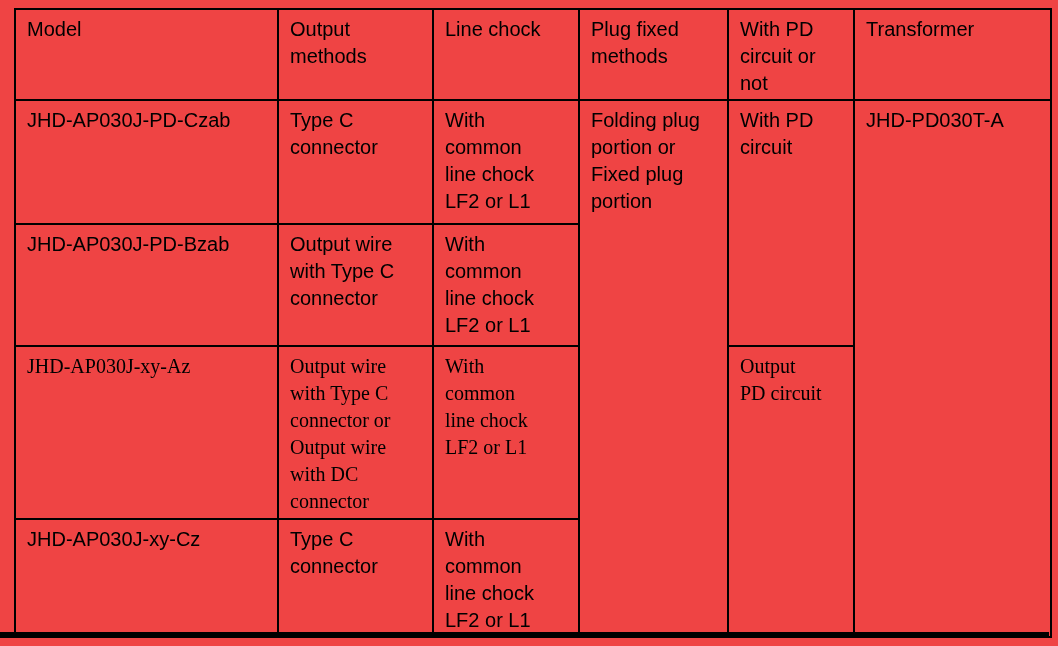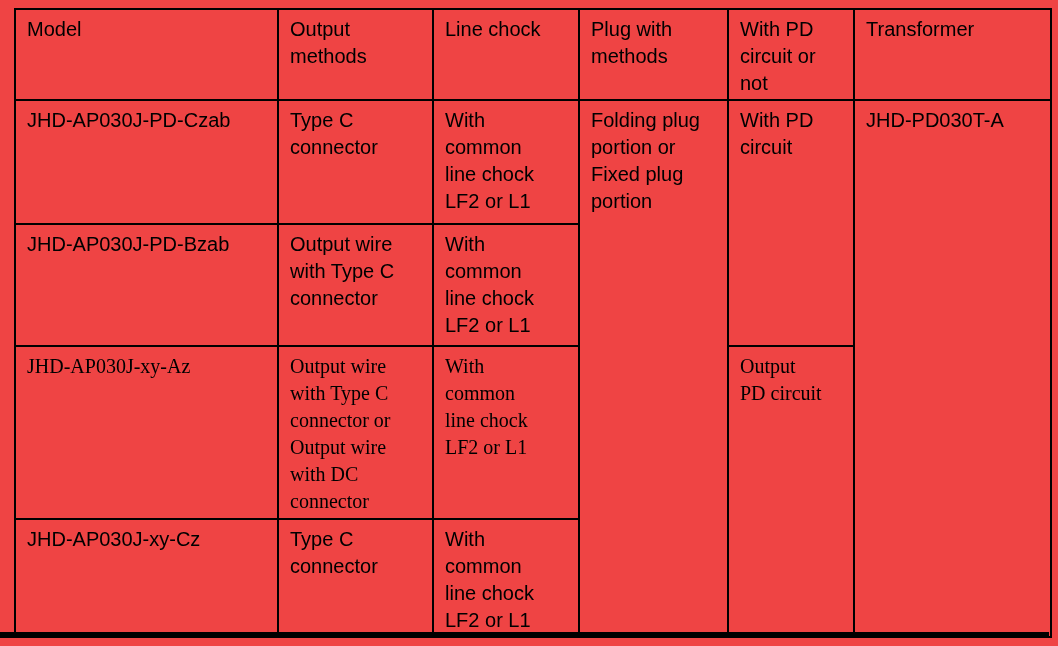--- a/index.html
+++ b/index.html
@@ -69,21 +69,21 @@
       <col style="width:149px">
       <col style="width:126px">
       <col style="width:197px">
     </colgroup>
     <tbody>
       <tr class="row-head">
         <th>Model</th>
         <th>Output
 methods</th>
         <th>Line chock</th>
-        <th>Plug with
+        <th>Plug fixed
 methods</th>
         <th>With PD
 circuit or
 not</th>
         <th>Transformer</th>
       </tr>
 
       <tr class="row-1">
         <td>JHD-AP030J-PD-Czab</td>
         <td>Type C

